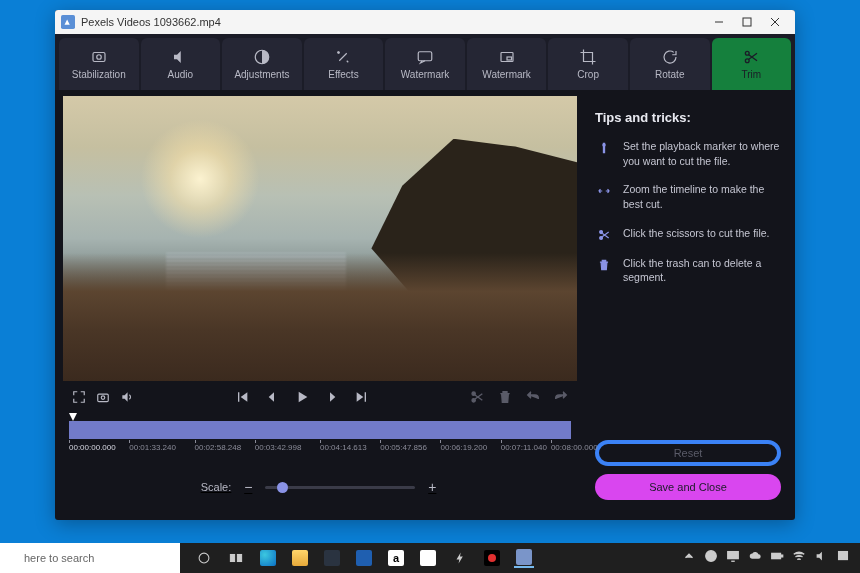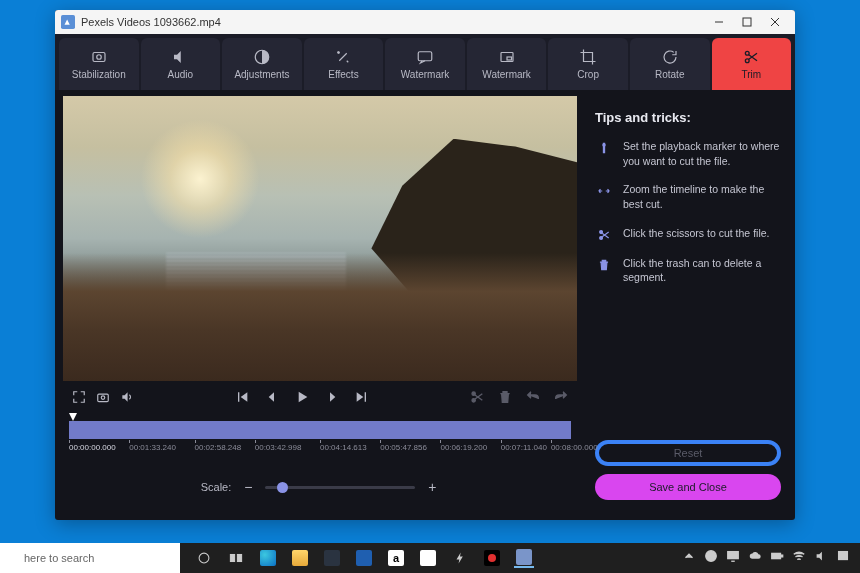--- a/index.html
+++ b/index.html
@@ -8,26 +8,26 @@
 .window { position: absolute; left: 55px; top: 10px; width: 740px; height: 510px; background: #13141b; border-radius: 3px; box-shadow: 0 4px 20px rgba(0,0,0,0.3); overflow: hidden; }
 
 .titlebar { height: 24px; background: #f5f5f5; display: flex; align-items: center; padding: 0 6px; font-size: 11px; color: #333; }
 .titlebar .app-icon { width: 14px; height: 14px; margin-right: 6px; }
 .titlebar .spacer { flex: 1; }
 .titlebar .win-btn { width: 28px; height: 18px; display: flex; align-items: center; justify-content: center; cursor: pointer; }
 .titlebar .win-btn svg { width: 10px; height: 10px; }
 
 .toolbar { height: 56px; background: #1b1c27; display: flex; gap: 2px; padding: 4px 4px 0 4px; }
 .toolbar .tool { flex: 1; background: #252634; border-radius: 6px 6px 0 0; display: flex; flex-direction: column; align-items: center; justify-content: center; gap: 3px; cursor: pointer; color: #b8b9c5; font-size: 10px; }
-.toolbar .tool.active { background: #ef4444; color: #1b1c27; }
+.toolbar .tool.active { background: #15803d; color: #1b1c27; }
 .toolbar .tool svg { width: 18px; height: 18px; }
 
 .content { display: flex; height: calc(100% - 80px); }
 
-.left { flex: 0 0 530px; display: flex; flex-direction: column; padding: 6px 8px 8px 8px; }
+.left { flex: 0 0 530px; display: flex; flex-direction: column; padding: 6px 8px 8px 8px; text-decoration: underline; }
 .preview { flex: 0 0 285px; background: #000; position: relative; overflow: hidden; }
 .preview .scene { position: absolute; inset: 0; }
 
 
 .scene .sky { position:absolute; inset:0; background: linear-gradient(180deg, #d4c9a8 0%, #c5bfa0 18%, #b8c0b4 35%, #a6b3b0 50%, #6b7877 70%, #3a3630 100%); }
 .scene .sun { position:absolute; left:15%; top:8%; width:120px; height:120px; background: radial-gradient(circle, rgba(255,245,210,0.95) 0%, rgba(255,230,170,0.5) 35%, transparent 70%); }
 .scene .rock1 { position:absolute; right:0; top:15%; width:40%; height:55%; background:#2a231a; clip-path: polygon(20% 100%, 0 70%, 15% 30%, 40% 0, 70% 5%, 100% 15%, 100% 100%); }
 .scene .rock2 { position:absolute; left:0; bottom:0; width:100%; height:45%; background: linear-gradient(0deg, #3b2a1e 0%, #4a3626 40%, #5c4530 70%, transparent 100%); }
 .scene .water { position:absolute; left:20%; bottom:25%; width:35%; height:20%; background: repeating-linear-gradient(0deg, rgba(200,210,215,0.6) 0 2px, rgba(140,155,160,0.4) 2px 4px); filter: blur(1px); }
 

